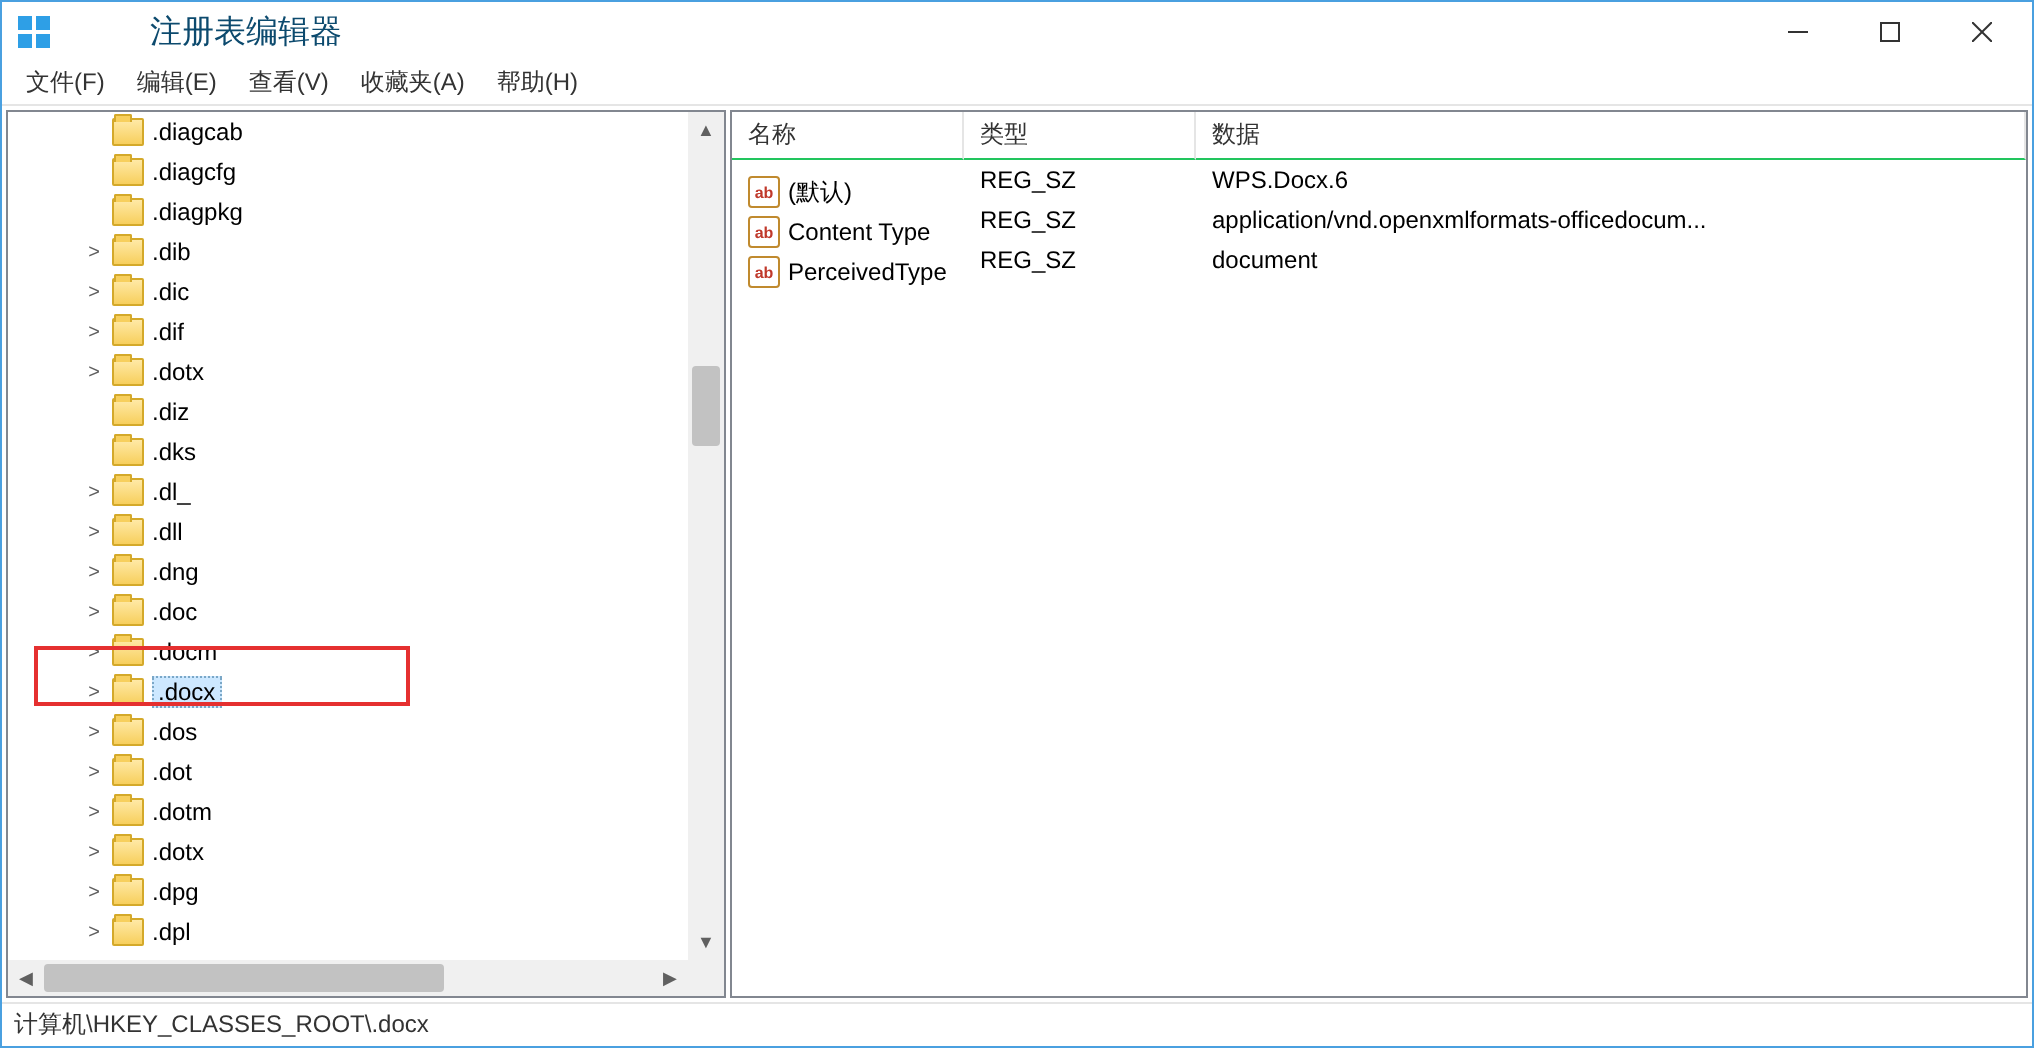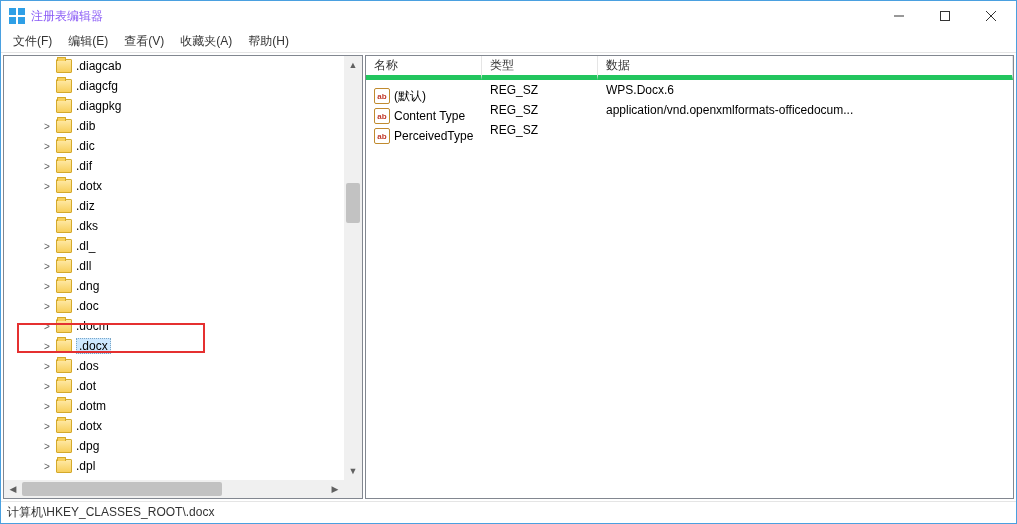--- a/index.html
+++ b/index.html
@@ -2,21 +2,21 @@
 <html><head>
 <meta charset="utf-8">
 <style>
 * { box-sizing: border-box; margin: 0; padding: 0; font-family: "Microsoft YaHei", "Segoe UI", sans-serif; font-size: 12px; }
 html, body { width: 1017px; height: 524px; overflow: hidden; background: #fff; }
 
 .window { width: 1017px; height: 524px; border: 1px solid #4aa0e0; display: flex; flex-direction: column; background: #fff; }
 
 .titlebar { height: 30px; background: #fff; display: flex; align-items: center; padding: 0 2px 0 8px; }
 .titlebar .app-icon { width: 16px; height: 16px; margin-right: 6px; }
-.titlebar .title { flex: 1; color: #8b5cf6; font-size: 12px; }
+.titlebar .title { flex: 1; color: #0c4a6e; font-size: 16px; margin-left: 44px; }
 .titlebar .win-btn { width: 46px; height: 30px; display: flex; align-items: center; justify-content: center; color: #333; }
 
 .menubar { height: 22px; background: #fff; display: flex; align-items: flex-start; padding: 0 4px; border-bottom: 1px solid #e5e5e5; }
 .menubar .menu-item { padding: 2px 8px; color: #333; }
 
 .content { flex: 1; display: flex; min-height: 0; }
 
 .tree-pane { width: 360px; border: 1px solid #828790; margin: 2px 2px 2px 2px; position: relative; display: flex; flex-direction: column; overflow: hidden; }
 .tree-body { flex: 1; overflow: hidden; position: relative; }
 .tree-list { position: absolute; top: 0; left: 0; right: 18px; }
@@ -35,21 +35,21 @@
 .hscroll { position: absolute; left: 0; right: 18px; bottom: 0; height: 18px; background: #f0f0f0; display: flex; align-items: center; }
 .hscroll .arrow { width: 18px; height: 18px; display: flex; align-items: center; justify-content: center; color: #606060; font-size: 9px; }
 .hscroll .track { flex: 1; height: 18px; position: relative; }
 .hscroll .thumb { position: absolute; top: 2px; bottom: 2px; left: 0; width: 200px; background: #c2c2c2; border-radius: 2px; }
 .corner { position: absolute; right: 0; bottom: 0; width: 18px; height: 18px; background: #f0f0f0; }
 
 .red-box { position: absolute; border: 2px solid #e53030; pointer-events: none; }
 
 .list-pane { flex: 1; border: 1px solid #828790; margin: 2px 2px 2px 0; display: flex; flex-direction: column; overflow: hidden; }
 .list-header { height: 24px; display: flex; align-items: stretch; background: #fff; }
-.list-header .col { display: flex; align-items: center; padding: 0 8px; color: #333; border-right: 1px solid #e5e5e5; border-bottom: 5px solid #22c55e; }
+.list-header .col { display: flex; align-items: center; padding: 0 8px; color: #333; border-right: 1px solid #e5e5e5; border-bottom: 1px solid #22c55e; }
 .col-name { width: 116px; }
 .col-type { width: 116px; }
 .col-data { flex: 1; text-align: right; }
 .list-body { flex: 1; overflow: hidden; }
 .list-row { height: 20px; display: flex; align-items: center; }
 .list-row .cell { padding: 0 8px; white-space: nowrap; overflow: hidden; text-overflow: ellipsis; }
 .cell-name { width: 116px; display: flex; align-items: center; margin-top: 12px; }
 .cell-type { width: 116px; }
 .cell-data { flex: 1; }
 .val-ico { width: 16px; height: 16px; margin-right: 4px; border: 1px solid #c08a2e; background: #fff; display: inline-flex; align-items: center; justify-content: center; font-size: 8px; font-weight: bold; color: #c0392b; border-radius: 2px; }
@@ -249,20 +249,21 @@
             </div>
             <div class="cell cell-type">REG_SZ</div>
             <div class="cell cell-data">application/vnd.openxmlformats-officedocum...</div>
           </div>
           <div class="list-row">
             <div class="cell cell-name">
               <span class="val-ico">ab</span>
               <span>PerceivedType</span>
             </div>
             <div class="cell cell-type">REG_SZ</div>
+            <div class="cell cell-data">document</div>
           </div>
         </div>
     </div>
 
   </div>
 
   <div class="statusbar">
     <span>计算机\HKEY_CLASSES_ROOT\.docx</span>
   </div>
 

